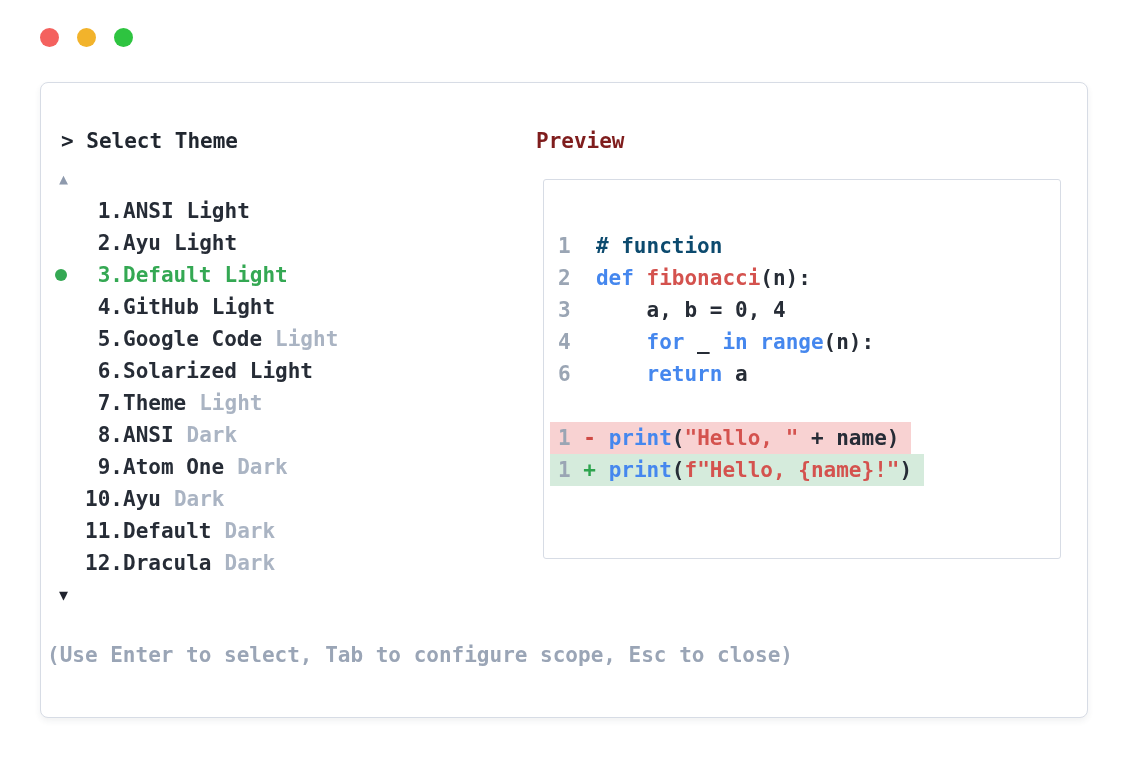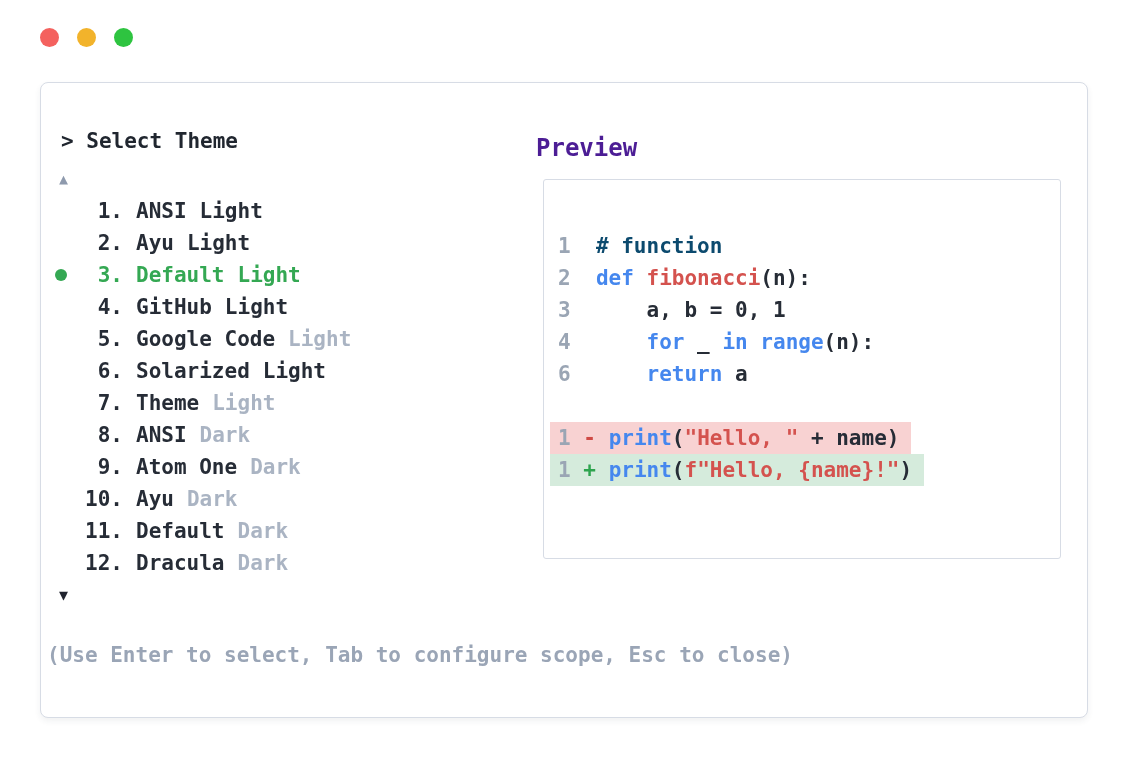--- a/index.html
+++ b/index.html
@@ -16,32 +16,32 @@
 
   
   .panel{
     position:absolute;left:40px;top:82px;width:1048px;height:636px;
     box-sizing:border-box;background:#fff;
     border:1.5px solid #d7dce5;border-radius:8px;
     box-shadow:0 3px 6px rgba(40,50,70,.07);
     font-weight:bold;
   }
   .prompt{position:absolute;left:20px;top:42px;font-size:21px;line-height:32px;color:#20262f;}
-  .preview-label{position:absolute;left:495px;top:49px;font-size:24px;line-height:32px;color:#4c1d95;}
+  .preview-label{position:absolute;left:495px;top:42px;font-size:21px;line-height:32px;color:#7f1d1d;}
 
   
   .list-stack{position:absolute;left:13px;top:80px;}
   .scroll-arrow{height:32px;line-height:32px;padding-left:5px;font-size:15px;cursor:pointer;}
   .scroll-arrow.up{color:#8e9aad;}
   .scroll-arrow.down{color:#20242e;}
   .theme-item{height:32px;font-size:21px;display:flex;align-items:center;color:#262c36;cursor:pointer;}
   .dot-slot{width:31px;display:inline-flex;align-items:center;}
   .dot{width:12px;height:12px;border-radius:50%;background:#34a853;margin-left:1px;visibility:hidden;}
   .num{width:38px;text-align:right;display:inline-block;white-space:pre;}
-  .name{margin-left:13px;white-space:pre;text-align:center;}
+  .name{white-space:pre;text-align:center;}
   .variant{margin-left:13px;white-space:pre;}
   .variant.muted{color:#aab4c3;}
   .theme-item.selected .num,
   .theme-item.selected .name,
   .theme-item.selected .variant{color:#34a853;}
 
   .hint{position:absolute;left:6px;top:556px;font-size:21px;line-height:32px;color:#9aa5b6;}
 
   
   .preview-box{
@@ -179,21 +179,21 @@
       </div>
     <div class="scroll-arrow down">▼</div>
   </div>
 
   <div class="hint">(Use Enter to select, Tab to configure scope, Esc to close)</div>
 
   <div class="preview-box">
     <div class="code">
         <div class="code-line"><span class="inner"><span class="c-ln">1  </span><span class="c-comment"># function</span></span></div>
         <div class="code-line"><span class="inner"><span class="c-ln">2  </span><span class="c-kw">def</span><span class="c-plain"> </span><span class="c-fn">fibonacci</span><span class="c-plain">(n):</span></span></div>
-        <div class="code-line"><span class="inner"><span class="c-ln">3  </span><span class="c-plain">    a, b = 0, 1</span></span></div>
+        <div class="code-line"><span class="inner"><span class="c-ln">3  </span><span class="c-plain">    a, b = 0, 4</span></span></div>
         <div class="code-line"><span class="inner"><span class="c-ln">4  </span><span class="c-plain">    </span><span class="c-kw">for</span><span class="c-plain"> _ </span><span class="c-kw">in</span><span class="c-plain"> </span><span class="c-kw">range</span><span class="c-plain">(n):</span></span></div>
         <div class="code-line"><span class="inner"><span class="c-ln">6  </span><span class="c-plain">    </span><span class="c-kw">return</span><span class="c-plain"> a</span></span></div>
         <div class="code-line"><span class="inner"></span></div>
         <div class="code-line removed"><span class="inner"><span class="c-ln">1</span><span class="c-plain"> </span><span class="c-minus">-</span><span class="c-plain"> </span><span class="c-kw">print</span><span class="c-plain">(</span><span class="c-str">"Hello, "</span><span class="c-plain"> + name)</span></span></div>
         <div class="code-line added"><span class="inner"><span class="c-ln">1</span><span class="c-plain"> </span><span class="c-plus">+</span><span class="c-plain"> </span><span class="c-kw">print</span><span class="c-plain">(</span><span class="c-str">f"Hello, {name}!"</span><span class="c-plain">)</span></span></div>
       </div>
   </div>
 </div>
 
 </body></html>

